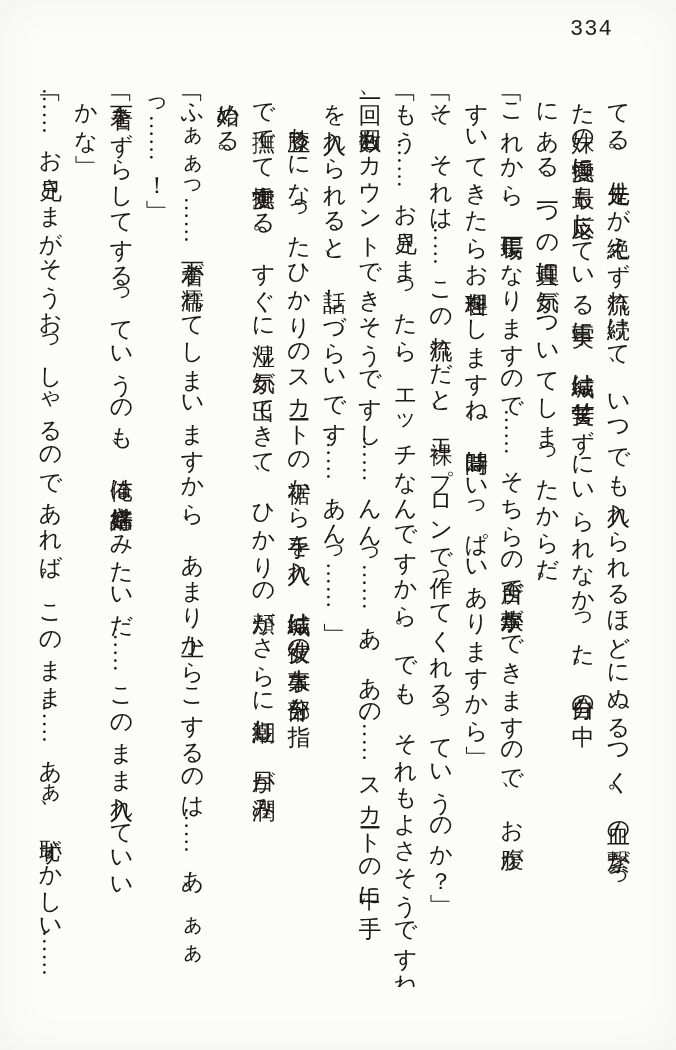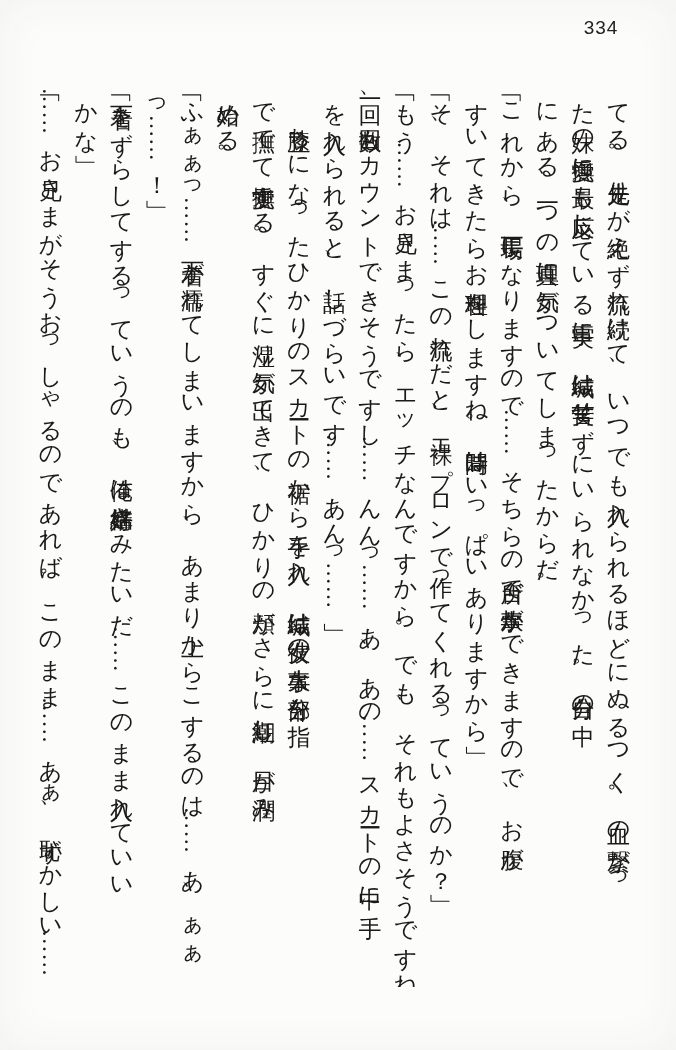--- a/index.html
+++ b/index.html
@@ -14,25 +14,25 @@
     background: #fcfcfb;
     overflow: hidden;
     box-shadow: inset 0 0 45px rgba(60,55,45,0.05);
     font-family: "Liberation Serif", "DejaVu Serif", serif;
   }
   .page-number {
     position: absolute;
     top: 17px;
     left: 570px;
     width: 62px;
-    text-align: center;
-    font-size: 19px;
+    text-align: left;
+    font-size: 22px;
     letter-spacing: 1px;
     color: #23211f;
-    font-family: Liberation Sans, sans-serif;
+    font-family: Liberation Mono, monospace;
   }
   .text-block {
     position: absolute;
     top: 87px;
     right: 40px;
     height: 900px;
     display: flex;
     flex-direction: row-reverse;
     align-items: stretch;
   }

